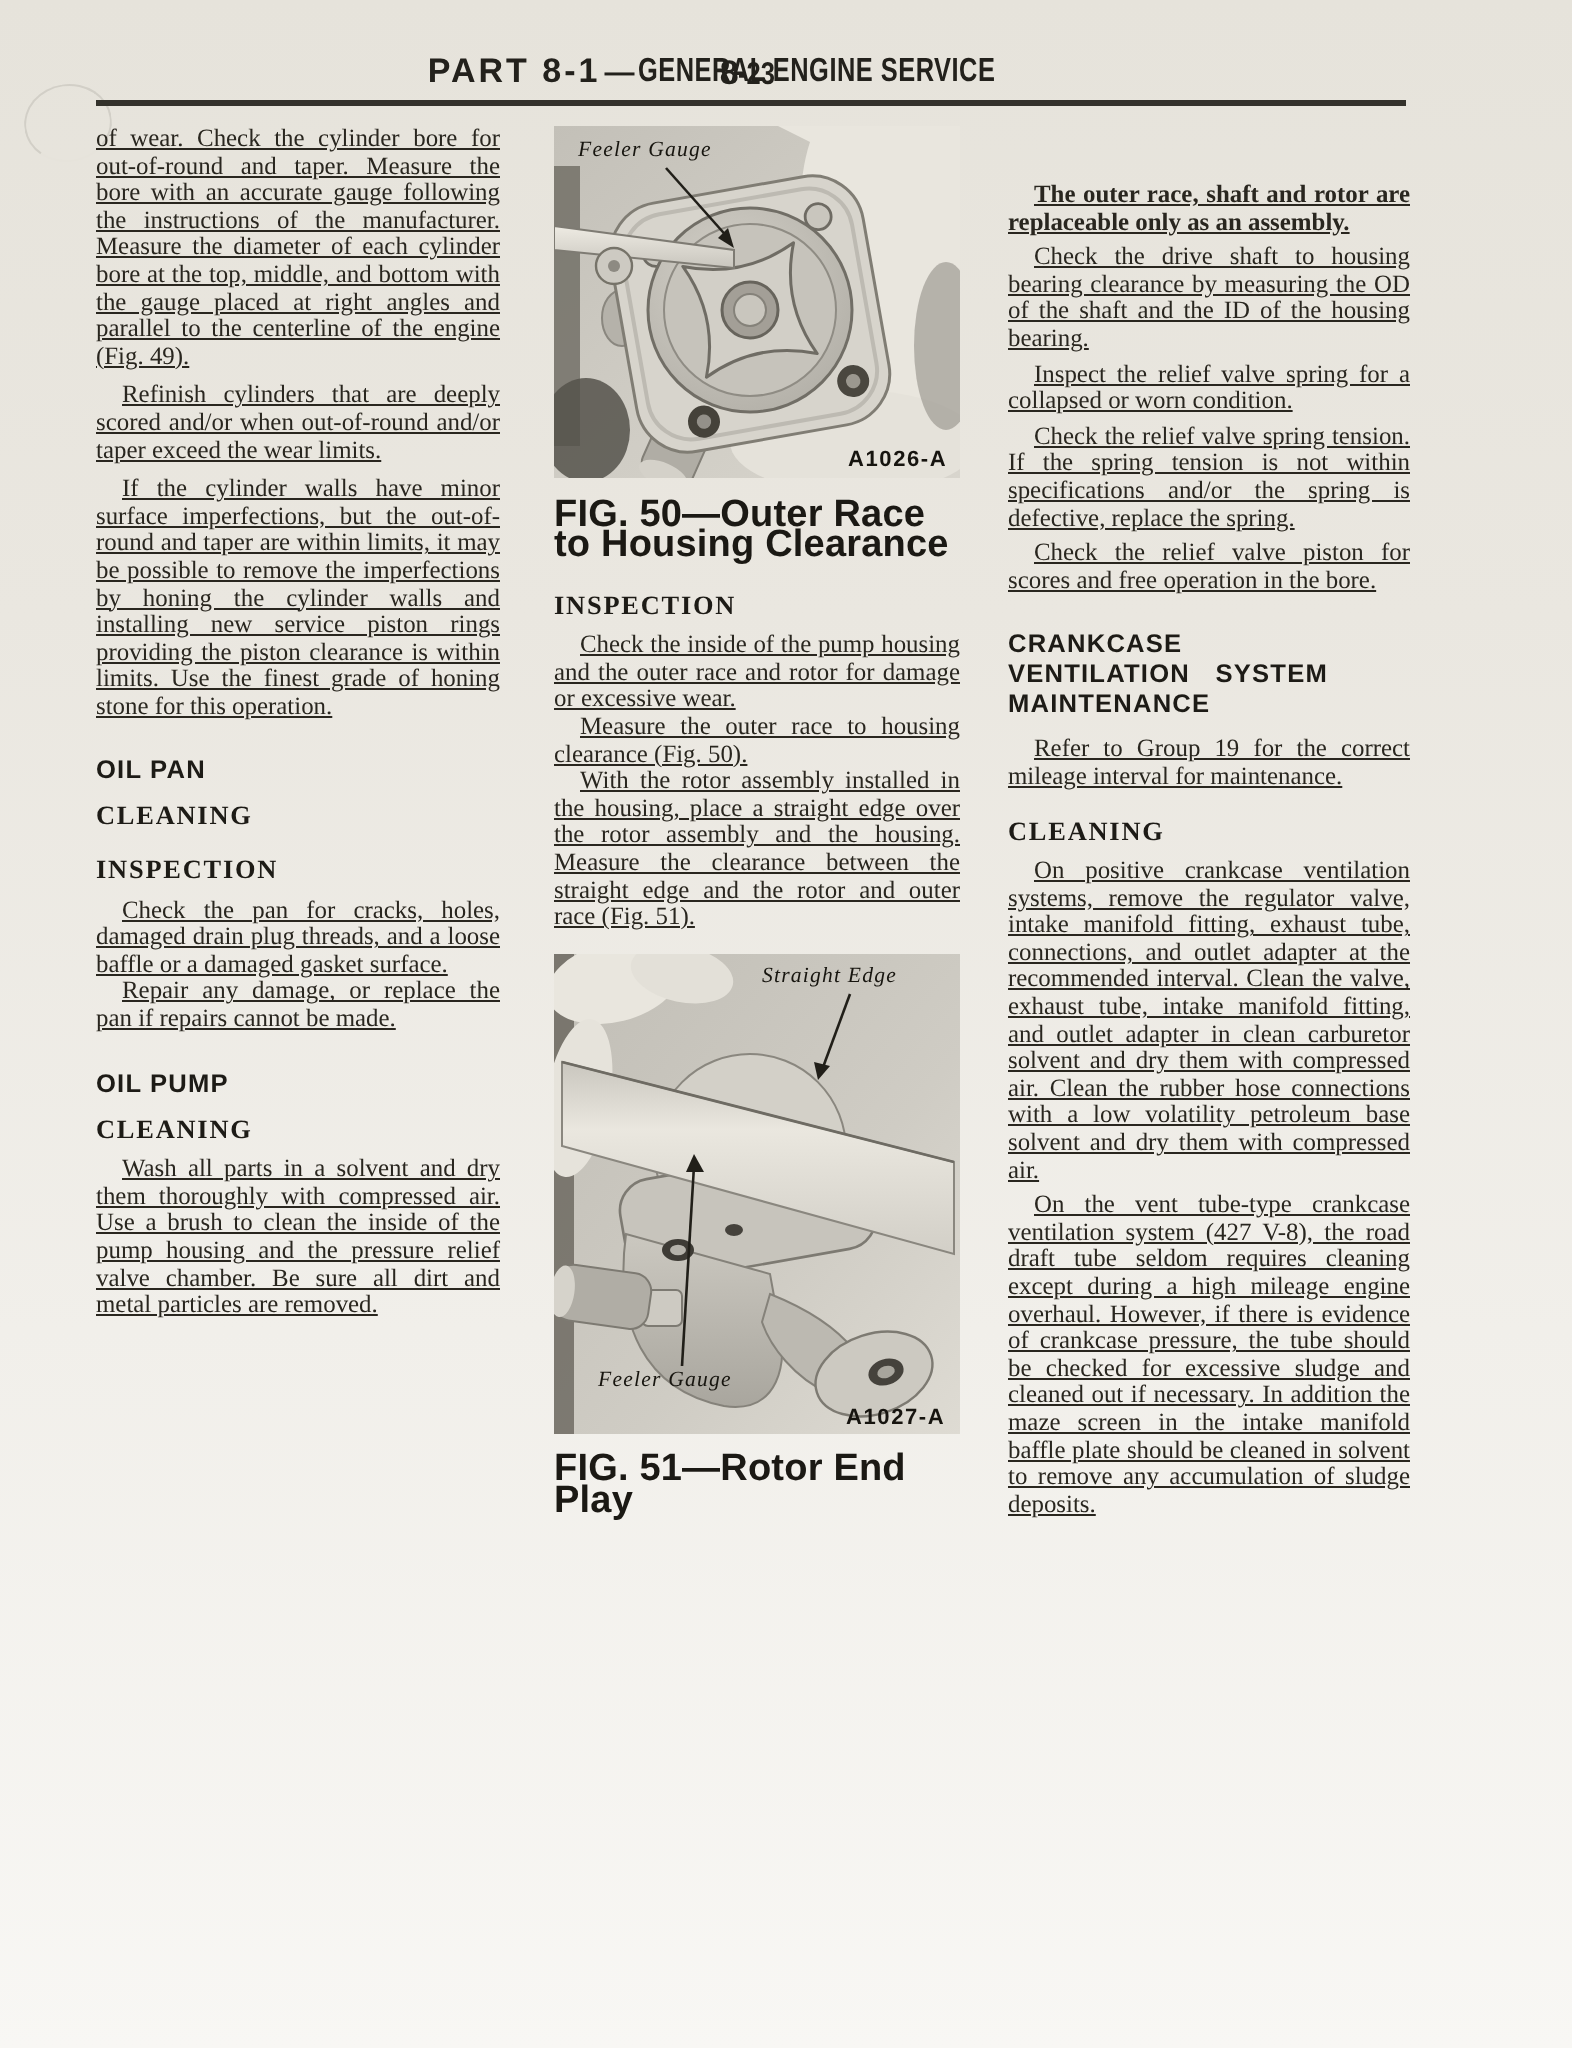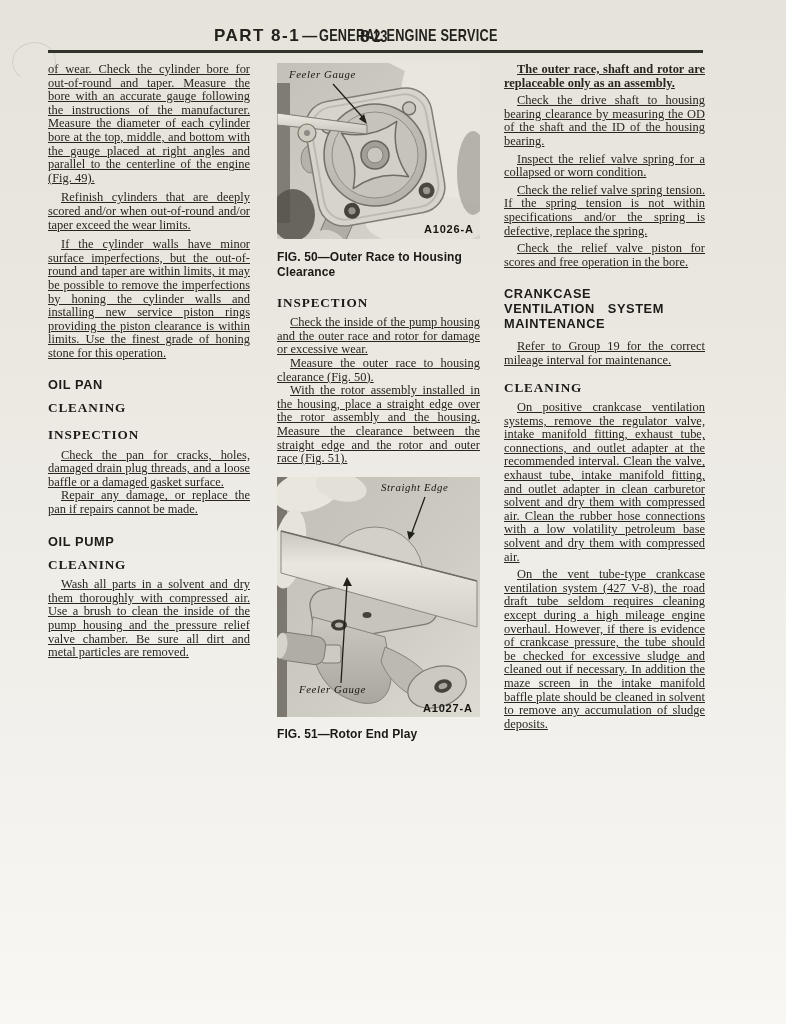--- a/index.html
+++ b/index.html
@@ -18,34 +18,34 @@
     font-family:"Liberation Sans", sans-serif; font-weight:bold; color:#23211c; }
   #hdr-page .n1 { font-size:17px; }
   #hdr-page .n2 { font-size:15px; display:inline-block; transform:scaleX(.85) scaleY(1.05); transform-origin:left bottom;}
   #hdr-rule { position:absolute; top:50px; left:48px; width:655px; height:2.5px; background:#34322c; }
   #binder-hole { position:absolute; left:12px; top:42px; width:42px; height:37px; border-radius:50%;
     border:1.5px solid #d2cfc7; border-bottom-color:#e6e3db; transform:rotate(-8deg); }
   
   .col { position:absolute; top:63px; font-size:12.45px; line-height:13.6px; text-align:justify; }
   #col-left  { left:48px;  width:202px; }
   #col-mid   { left:277px; width:203px; }
-  #col-right { left:504px; width:201px; }
+  #col-right { left:504px; width:201px;margin-top:28px; }
   .col p { margin:0;text-decoration:underline; }
   .ind { text-indent:13px; }
   .gap6 { margin-top:6px !important; }
   .gap4 { margin-top:4px !important; }
   .b { font-weight:bold; }
   h2.sans { font-family:"Liberation Sans", sans-serif; font-size:12.8px; letter-spacing:.6px;
     color:#1d1b16; margin:17px 0 9px 0; line-height:15px;}
   h3.serif { font-family:"Liberation Serif", serif; font-size:13.2px; letter-spacing:.9px;
     color:#1d1b16; margin:13px 0 7px 0; }
   h3.tight { margin-top:8px; }
   
   .figphoto { position:relative; display:block; }
-  .figcap { font-family:"Liberation Sans", sans-serif; font-weight:bold; font-size:12px;
+  .figcap { font-family:"Liberation Sans", sans-serif; font-weight:bold; font-size:19px;
     line-height:15.5px; color:#1b1914; text-align:left; margin-top:7px; letter-spacing:.1px; }
   .svglabel { font-family:"Liberation Serif", serif; font-style:italic; font-size:10.8px; letter-spacing:.6px; fill:#17150f; }
   .svgcode  { font-family:"Liberation Sans", sans-serif; font-weight:bold; font-size:11px; letter-spacing:.8px; fill:#16140f; }
   .arrowln { stroke:#211f19; stroke-width:1.3; fill:none; }
   .arrowhd { fill:#211f19; }
 </style>
 </head>
 <body>
 
 <div id="page">

